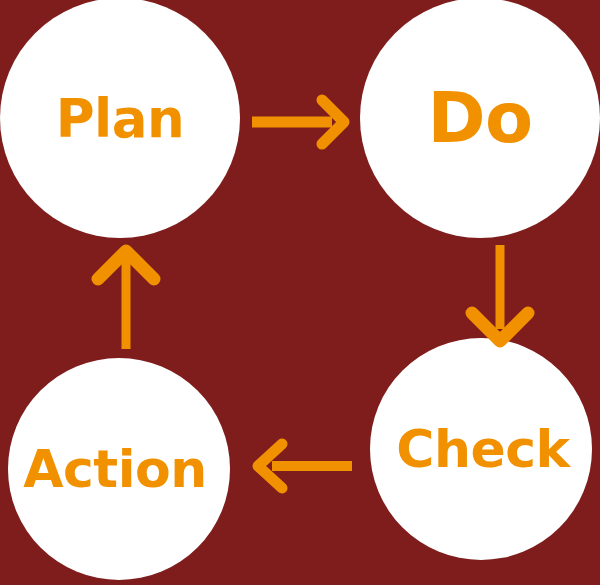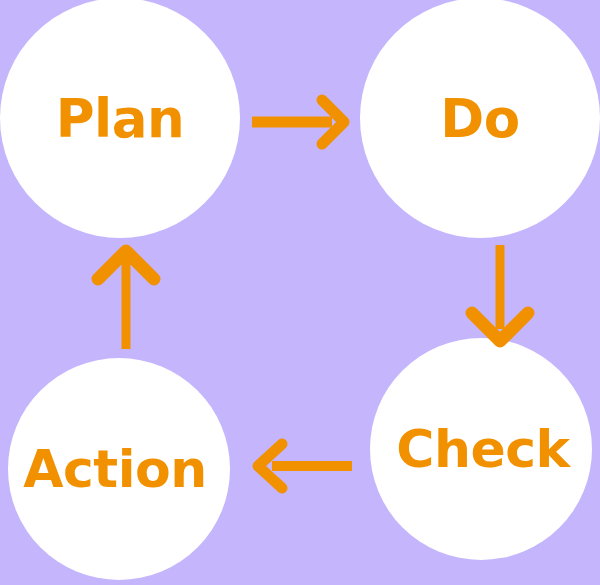--- a/index.html
+++ b/index.html
@@ -10,21 +10,21 @@
     width: 600px;
     height: 585px;
     background: #000000;
     font-family: "DejaVu Sans", sans-serif;
     overflow: hidden;
   }
   #diagram {
     position: relative;
     width: 600px;
     height: 585px;
-    background: #c4b5fd;
+    background: #7f1d1d;
   }
   .node {
     position: absolute;
     border-radius: 50%;
     background: #ffffff;
     display: flex;
     align-items: center;
     justify-content: center;
   }
   .node-label {
@@ -35,21 +35,21 @@
     letter-spacing: -0.5px;
   }
 
   
   #node-plan   { left: 0px;   top: -2px;  width: 240px; height: 240px; }
   #node-do     { left: 360px; top: -2px;  width: 240px; height: 240px; }
   #node-action { left: 8px;   top: 358px; width: 222px; height: 222px; }
   #node-check  { left: 370px; top: 338px; width: 222px; height: 222px; }
 
   #node-plan   .node-label { font-size: 53px; }
-  #node-do     .node-label { font-size: 53px; }
+  #node-do     .node-label { font-size: 70px; }
   #node-action .node-label { font-size: 52px; position: relative; left: -4px; }
   #node-check  .node-label { font-size: 52px; position: relative; left: 2px; }
 
   
   .arrow {
     position: absolute;
     overflow: visible;
   }
   #arrow-plan-do    { left: 250px; top: 95px;  width: 104px; height: 54px; }
   #arrow-do-check   { left: 452px; top: 243px; width: 96px;  height: 106px; }

